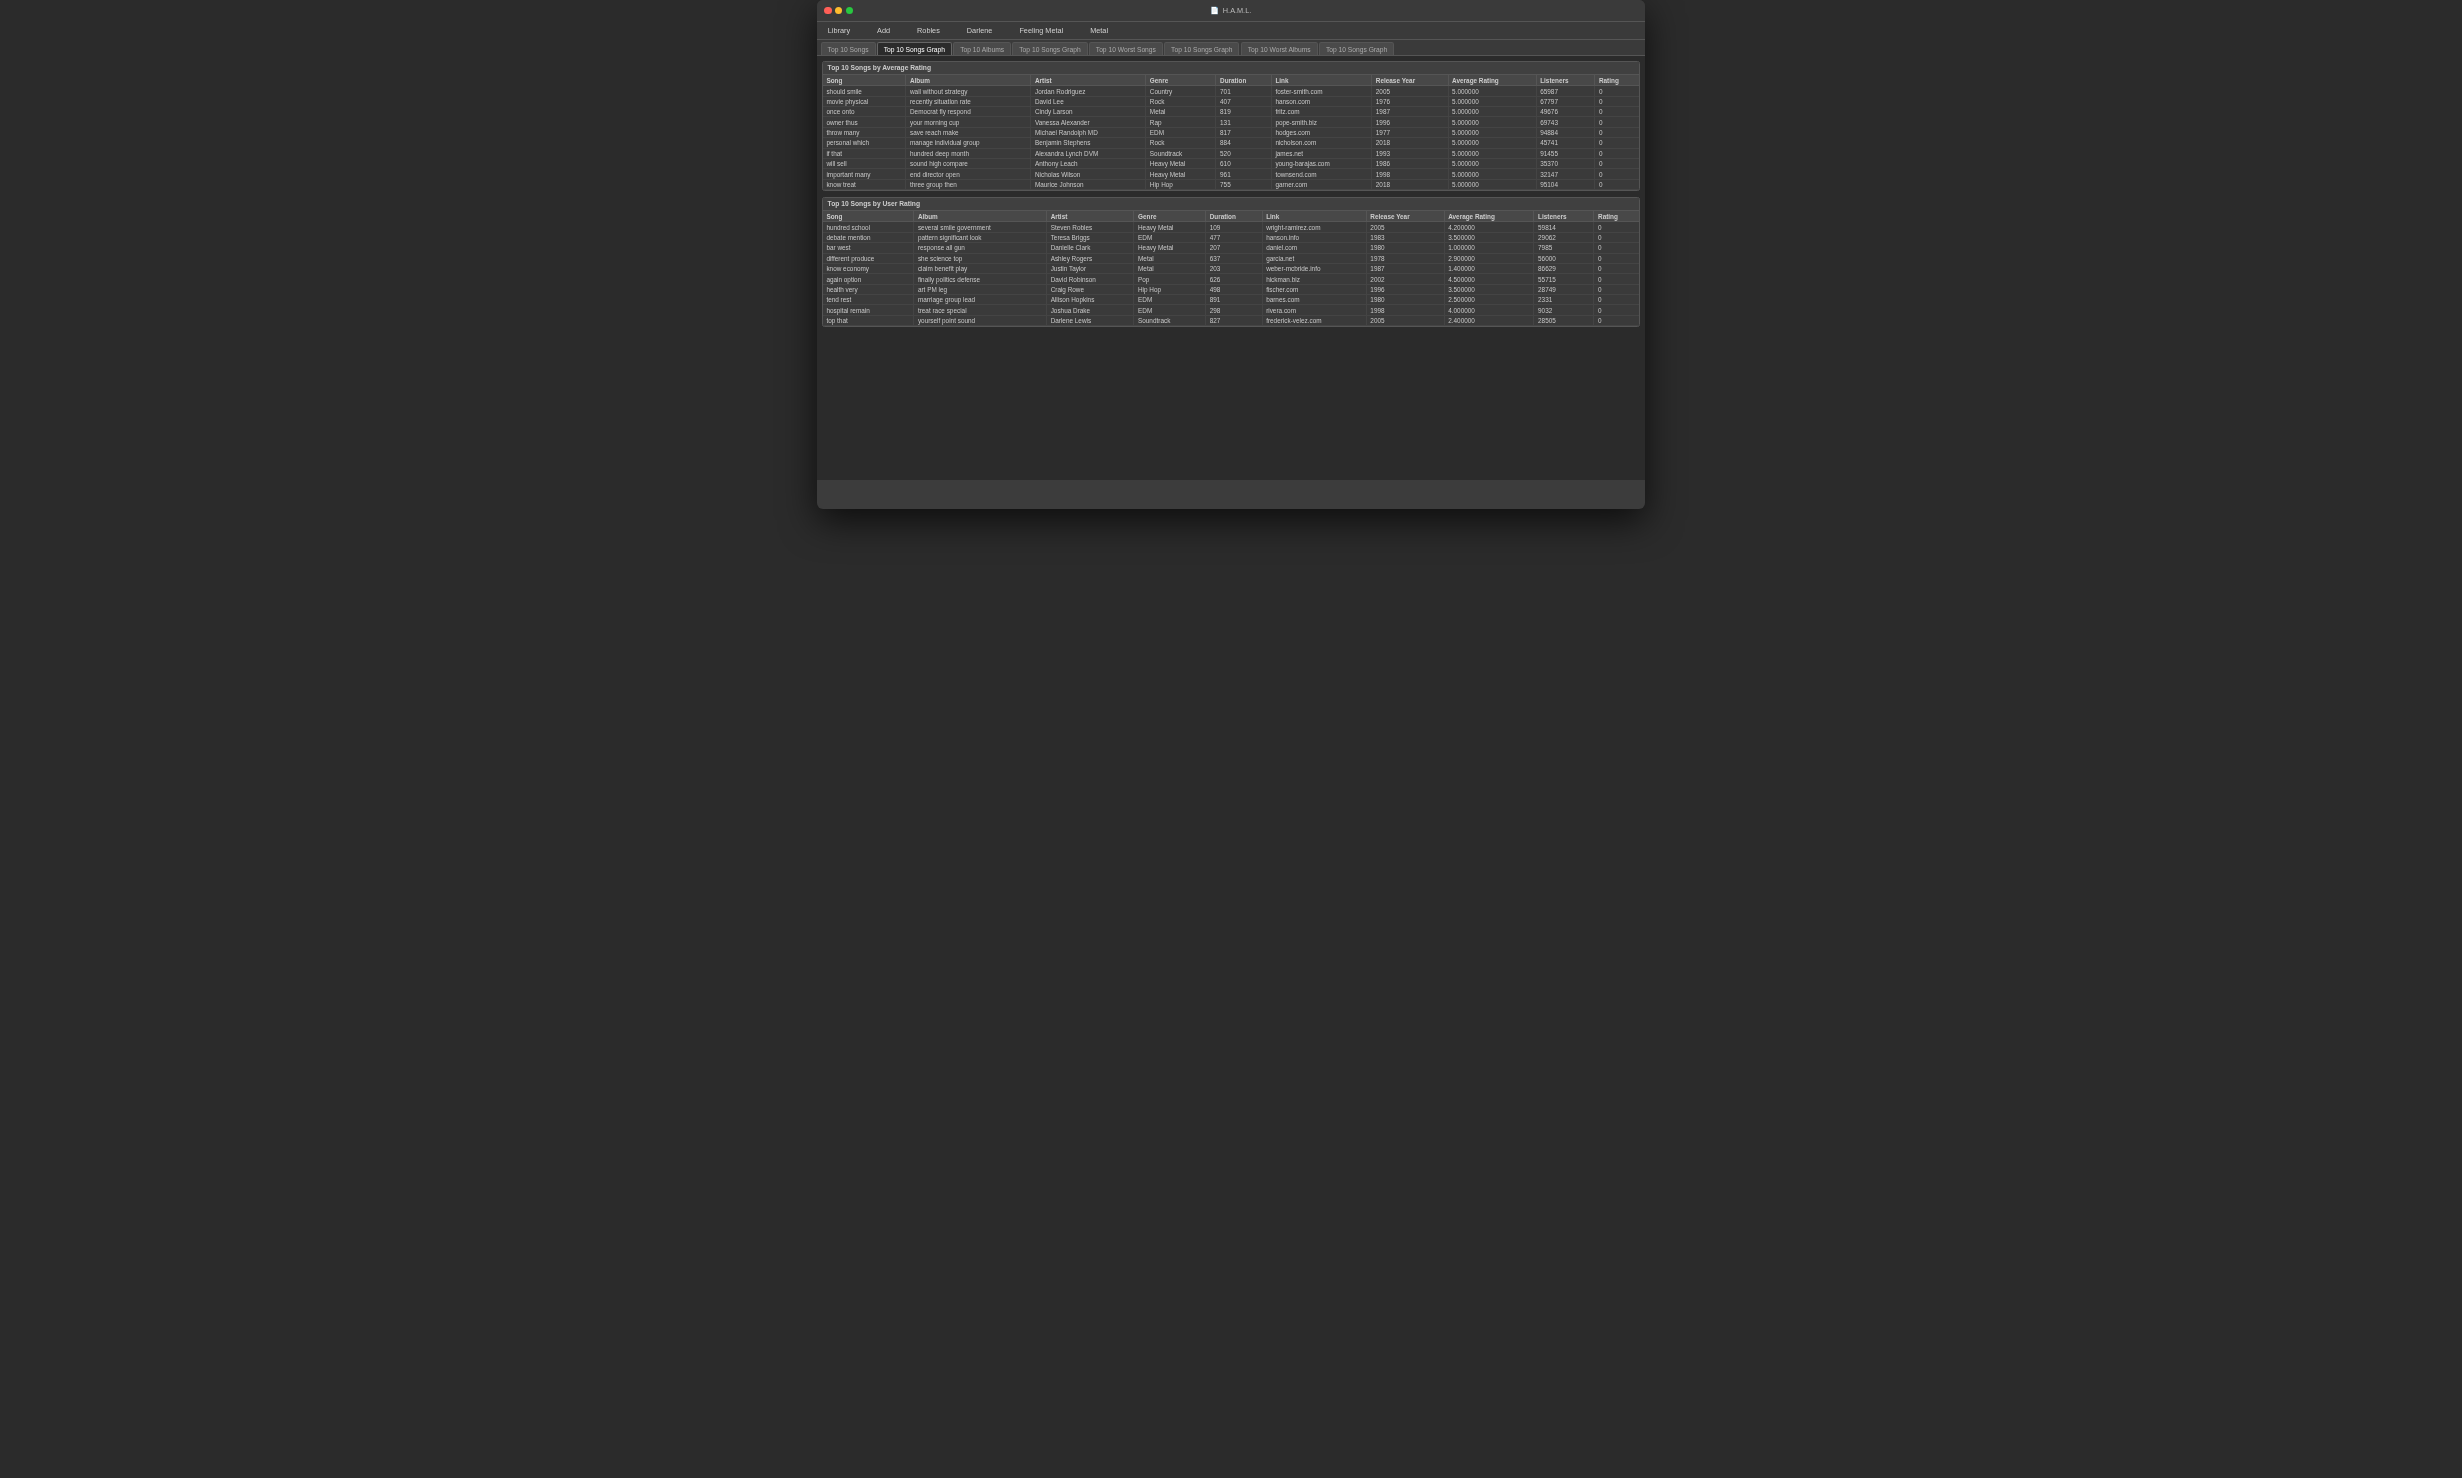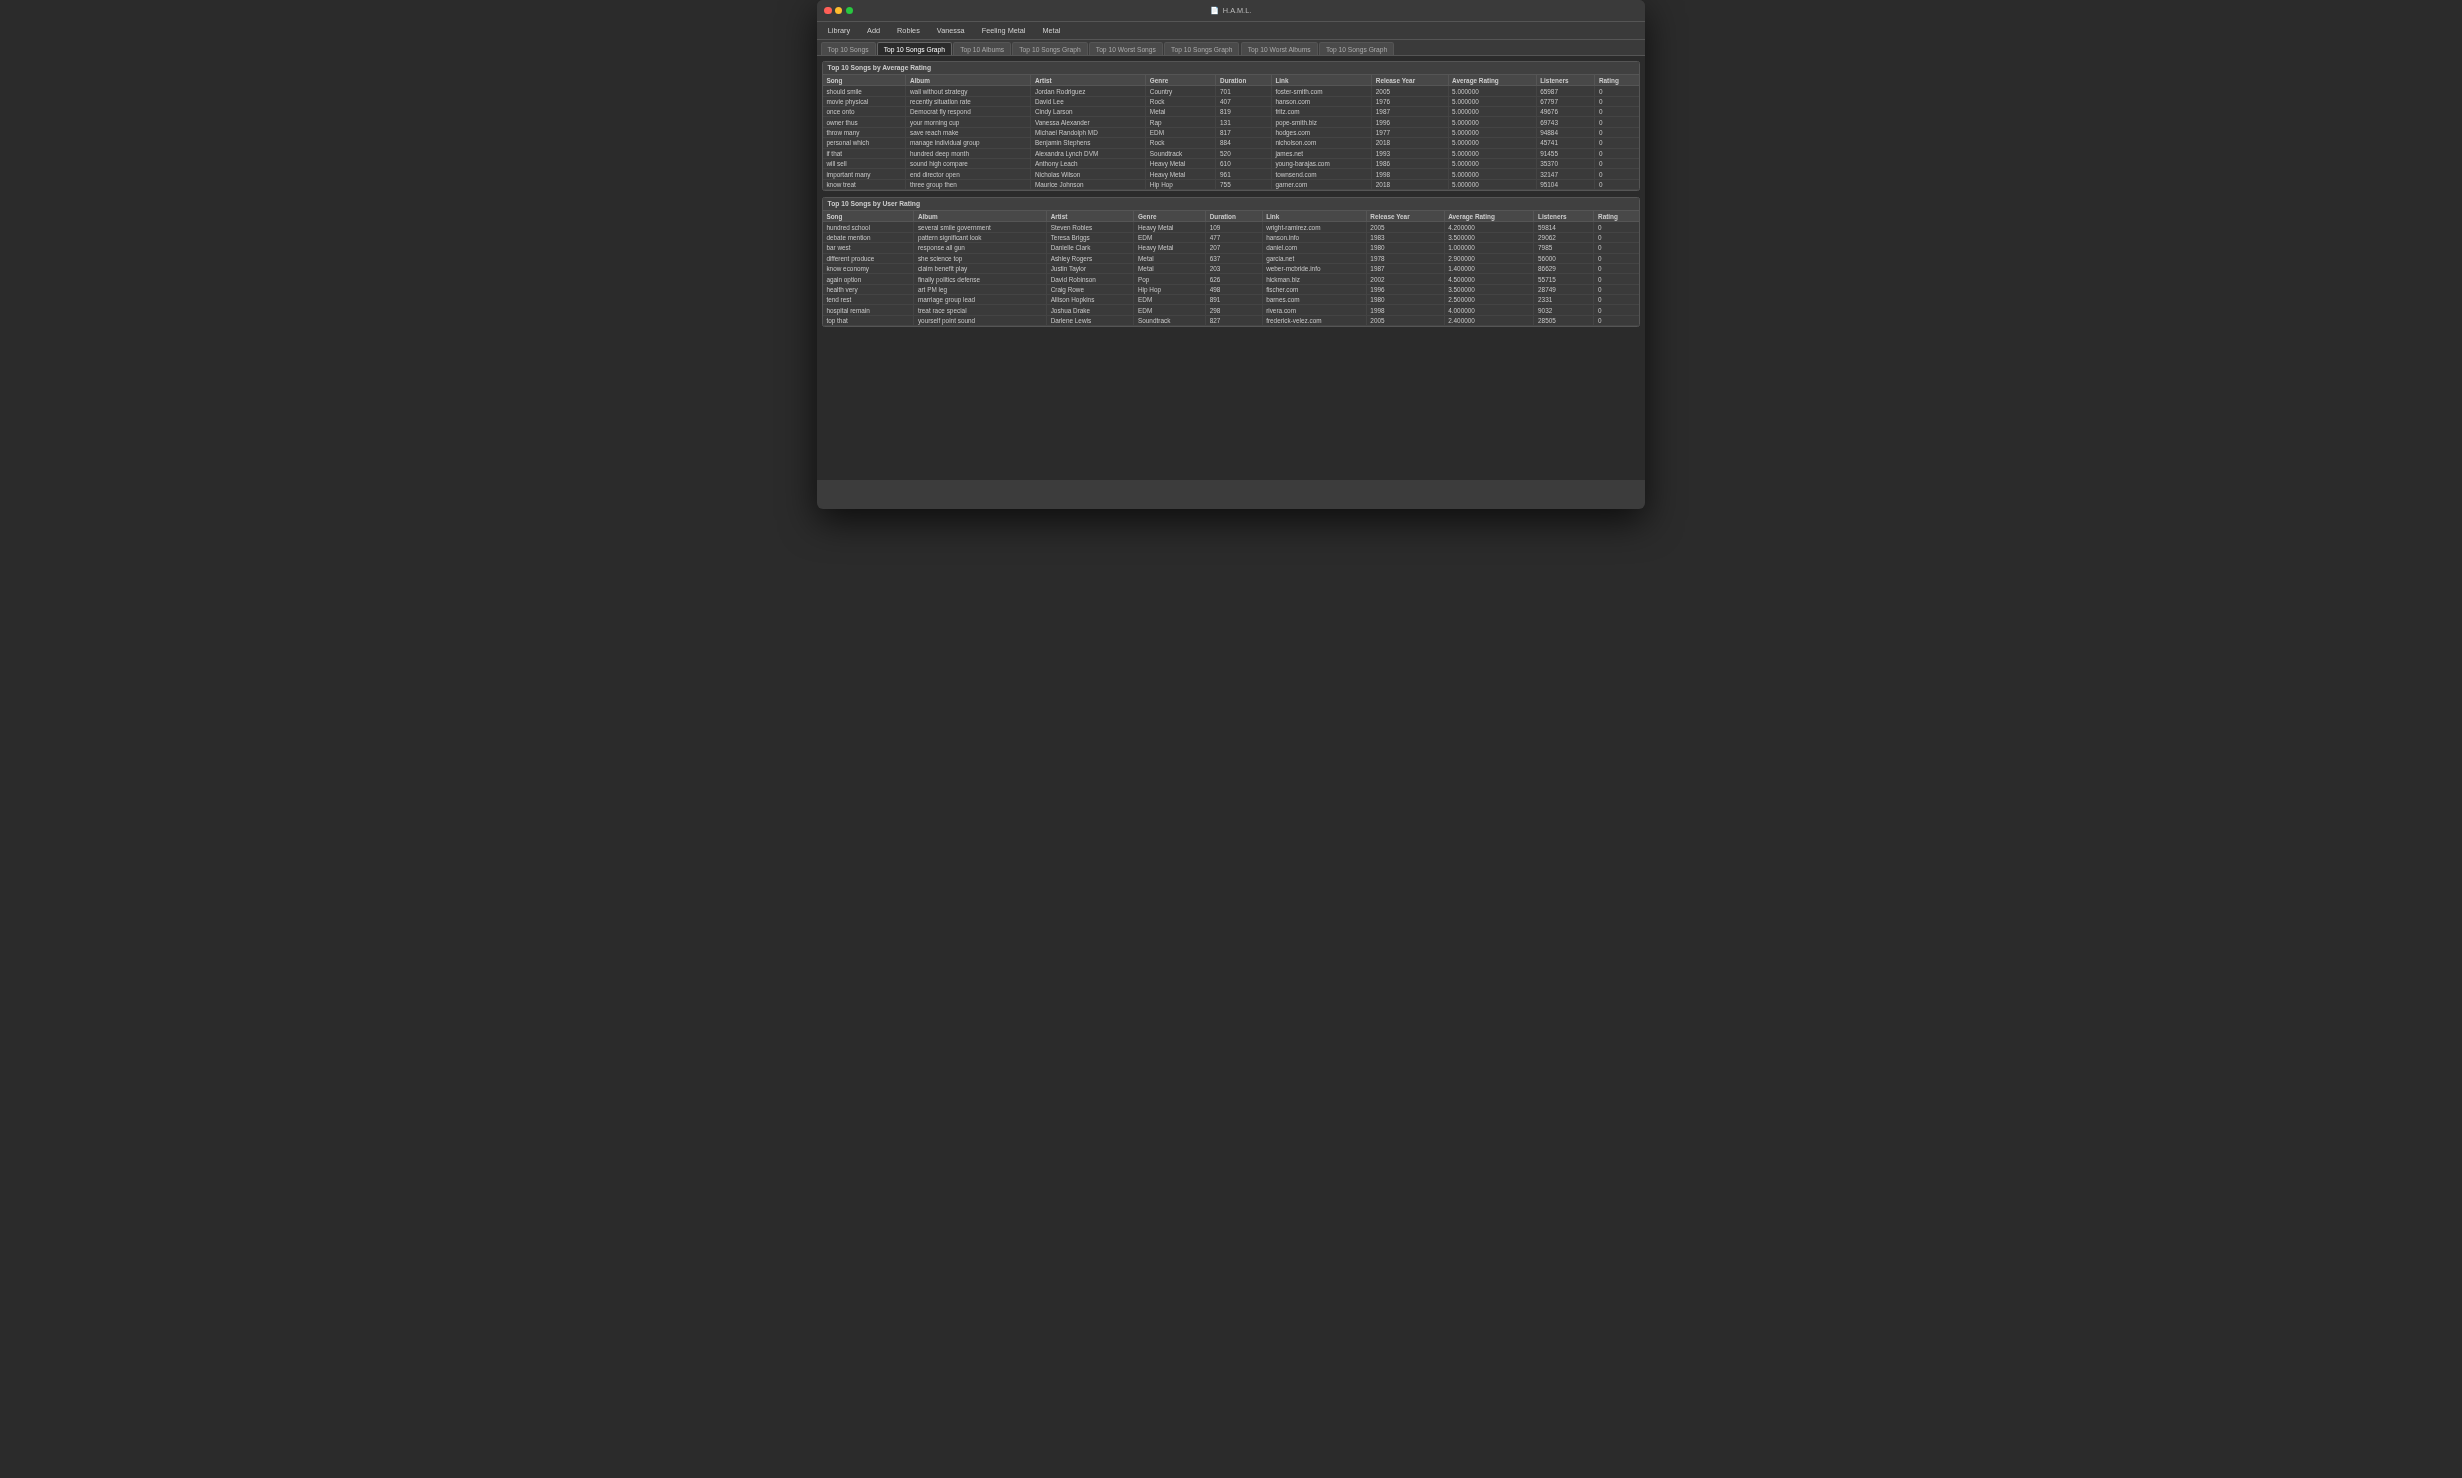--- a/index.html
+++ b/index.html
@@ -51,21 +51,21 @@
       align-items: center;
       gap: 3px;
     }
     .menu-bar {
       background: #3a3a3a;
       display: flex;
       align-items: center;
       padding: 0 4.8px;
       height: 18px;
       border-bottom: 0.6px solid #555;
-      gap: 5px;
+      gap: 15px;
     }
     .menu-btn {
       padding: 1.8px 6px;
       border-radius: 2.4px;
       color: #d0d0d0;
       font-size: 7.3px;
       cursor: pointer;
       background: none;
       border: none;
     }
@@ -154,21 +154,21 @@
     <div class="title-bar-title">
       <span>📄</span>
       <span>H.A.M.L.</span>
     </div>
   </div>
 
   <div class="menu-bar">
     <button class="menu-btn">Library</button>
     <button class="menu-btn">Add</button>
     <button class="menu-btn">Robles</button>
-    <button class="menu-btn">Vanessa</button>
+    <button class="menu-btn">Darlene</button>
     <button class="menu-btn">Feeling Metal</button>
     <button class="menu-btn">Metal</button>
   </div>
 
   <div class="tabs-bar">
     <div class="tab">Top 10 Songs</div>
     <div class="tab active">Top 10 Songs Graph</div>
     <div class="tab">Top 10 Albums</div>
     <div class="tab">Top 10 Songs Graph</div>
     <div class="tab">Top 10 Worst Songs</div>

